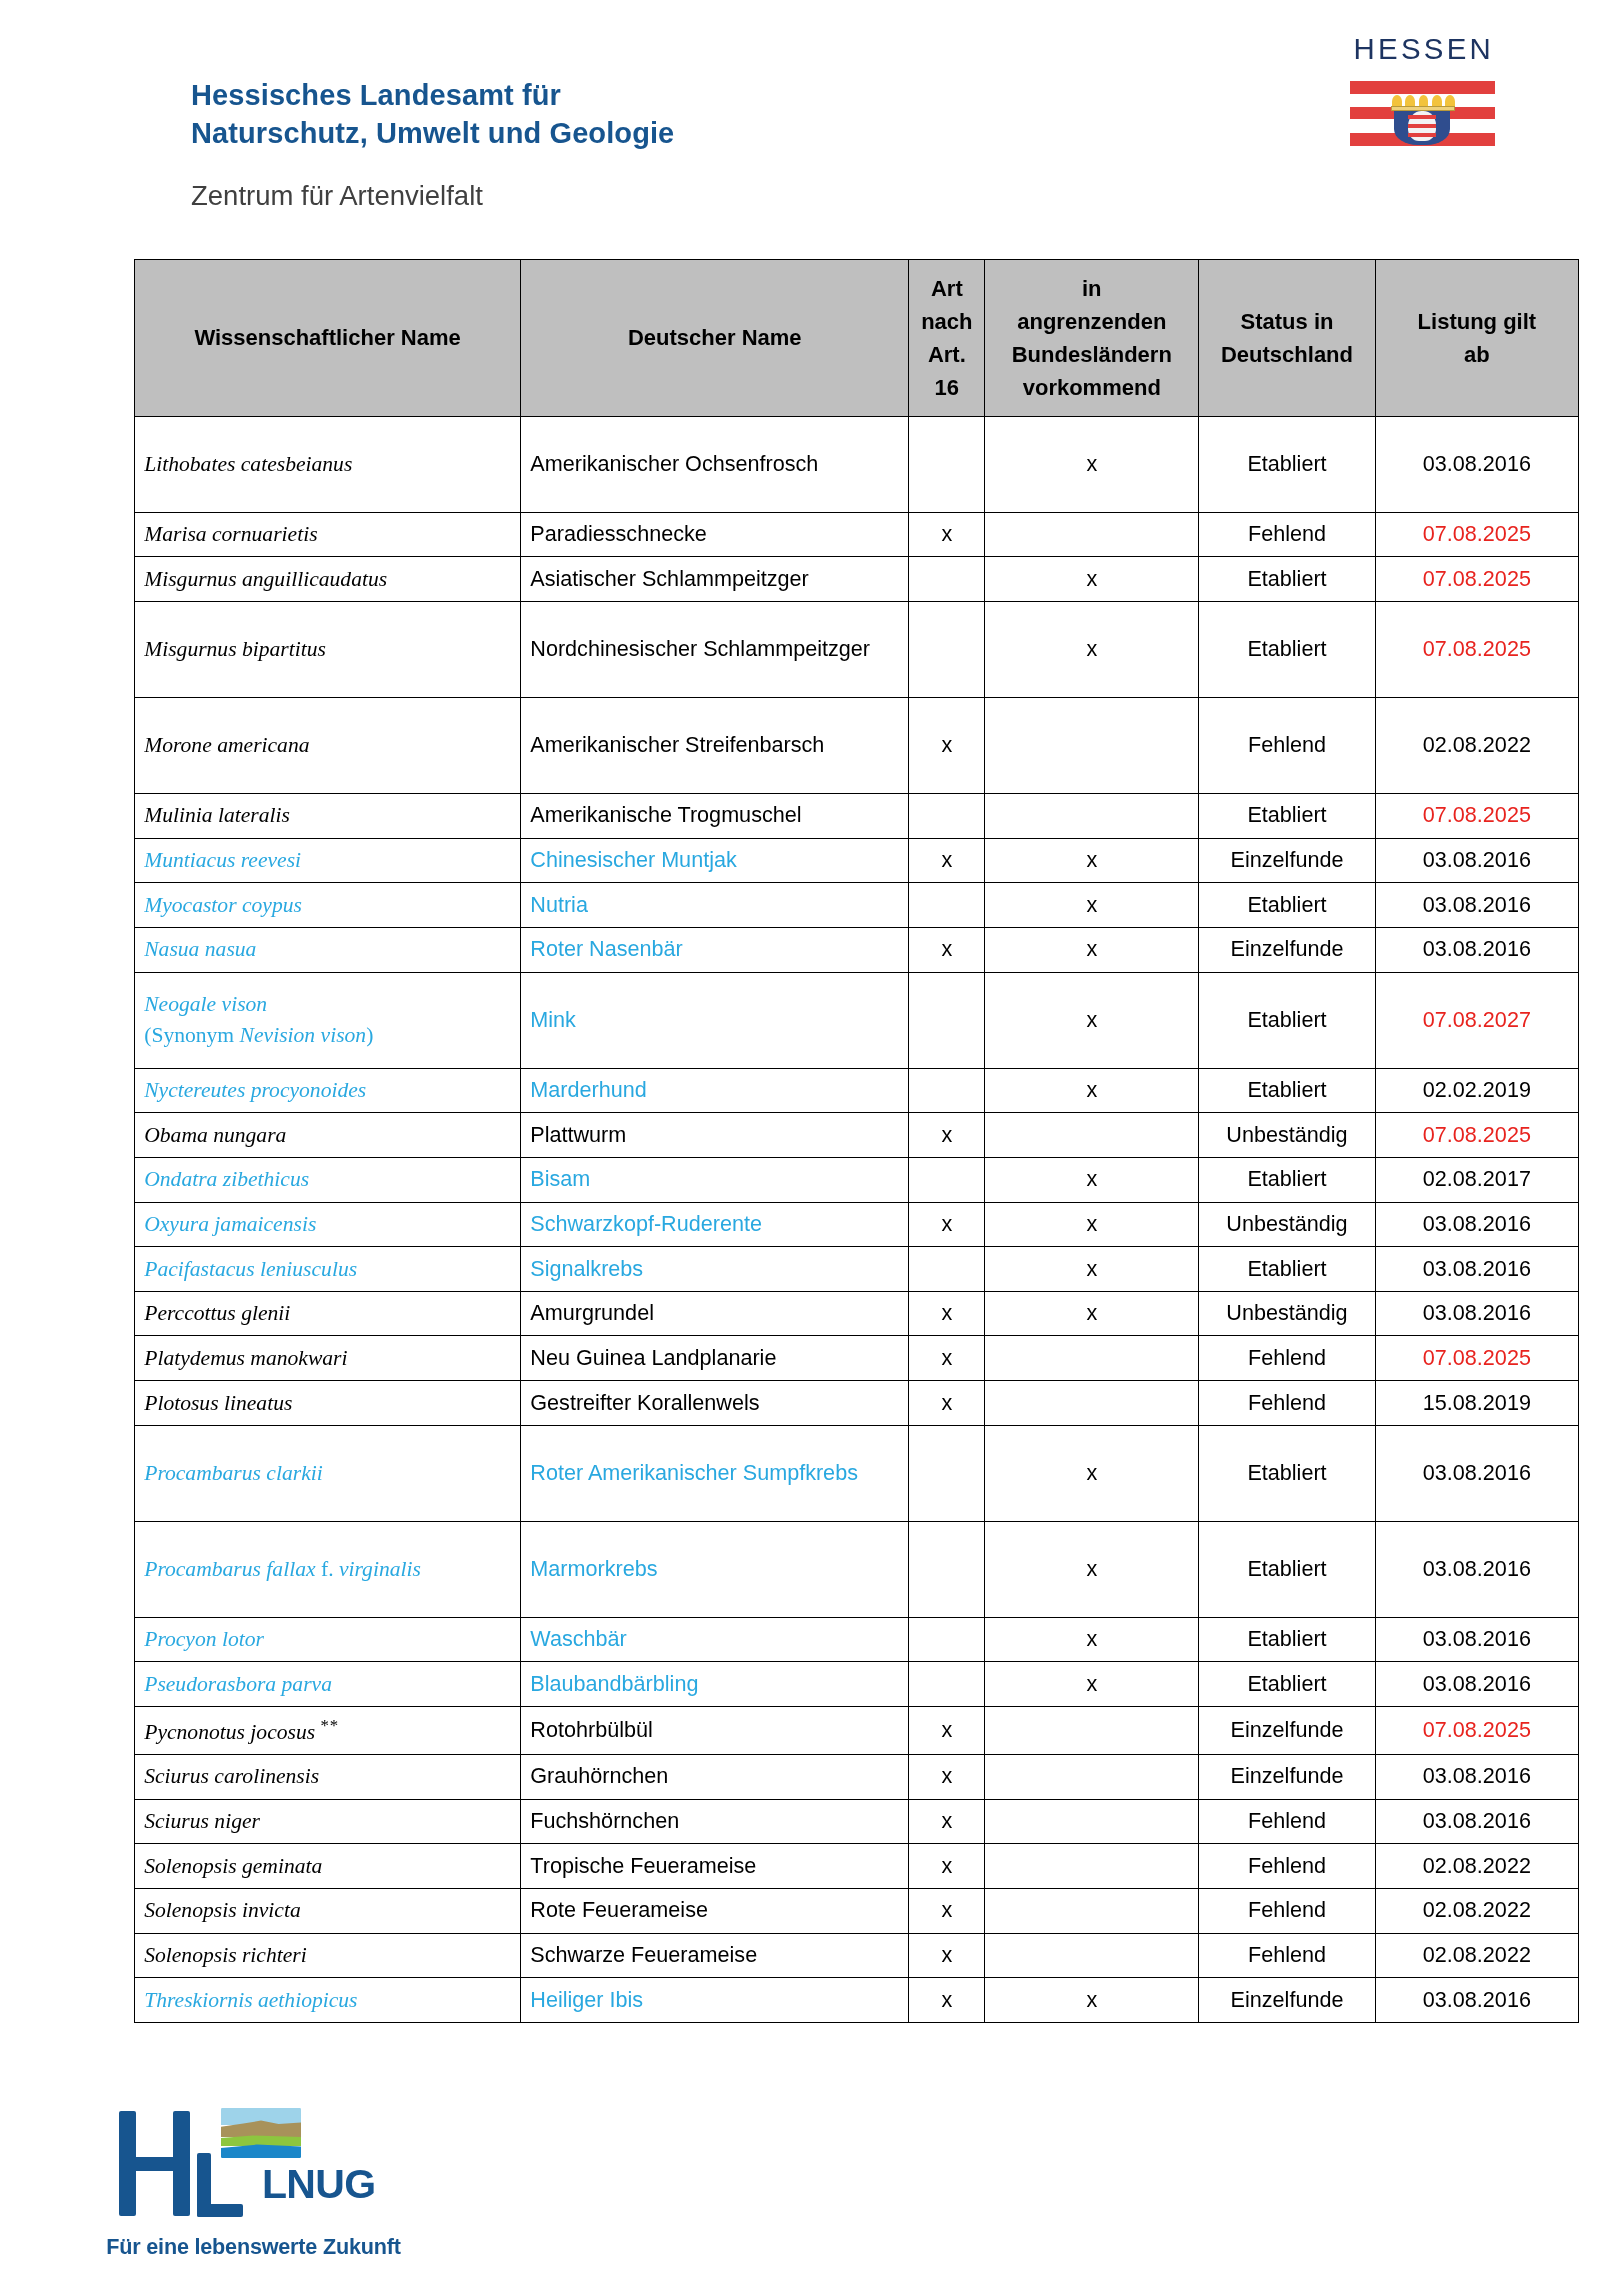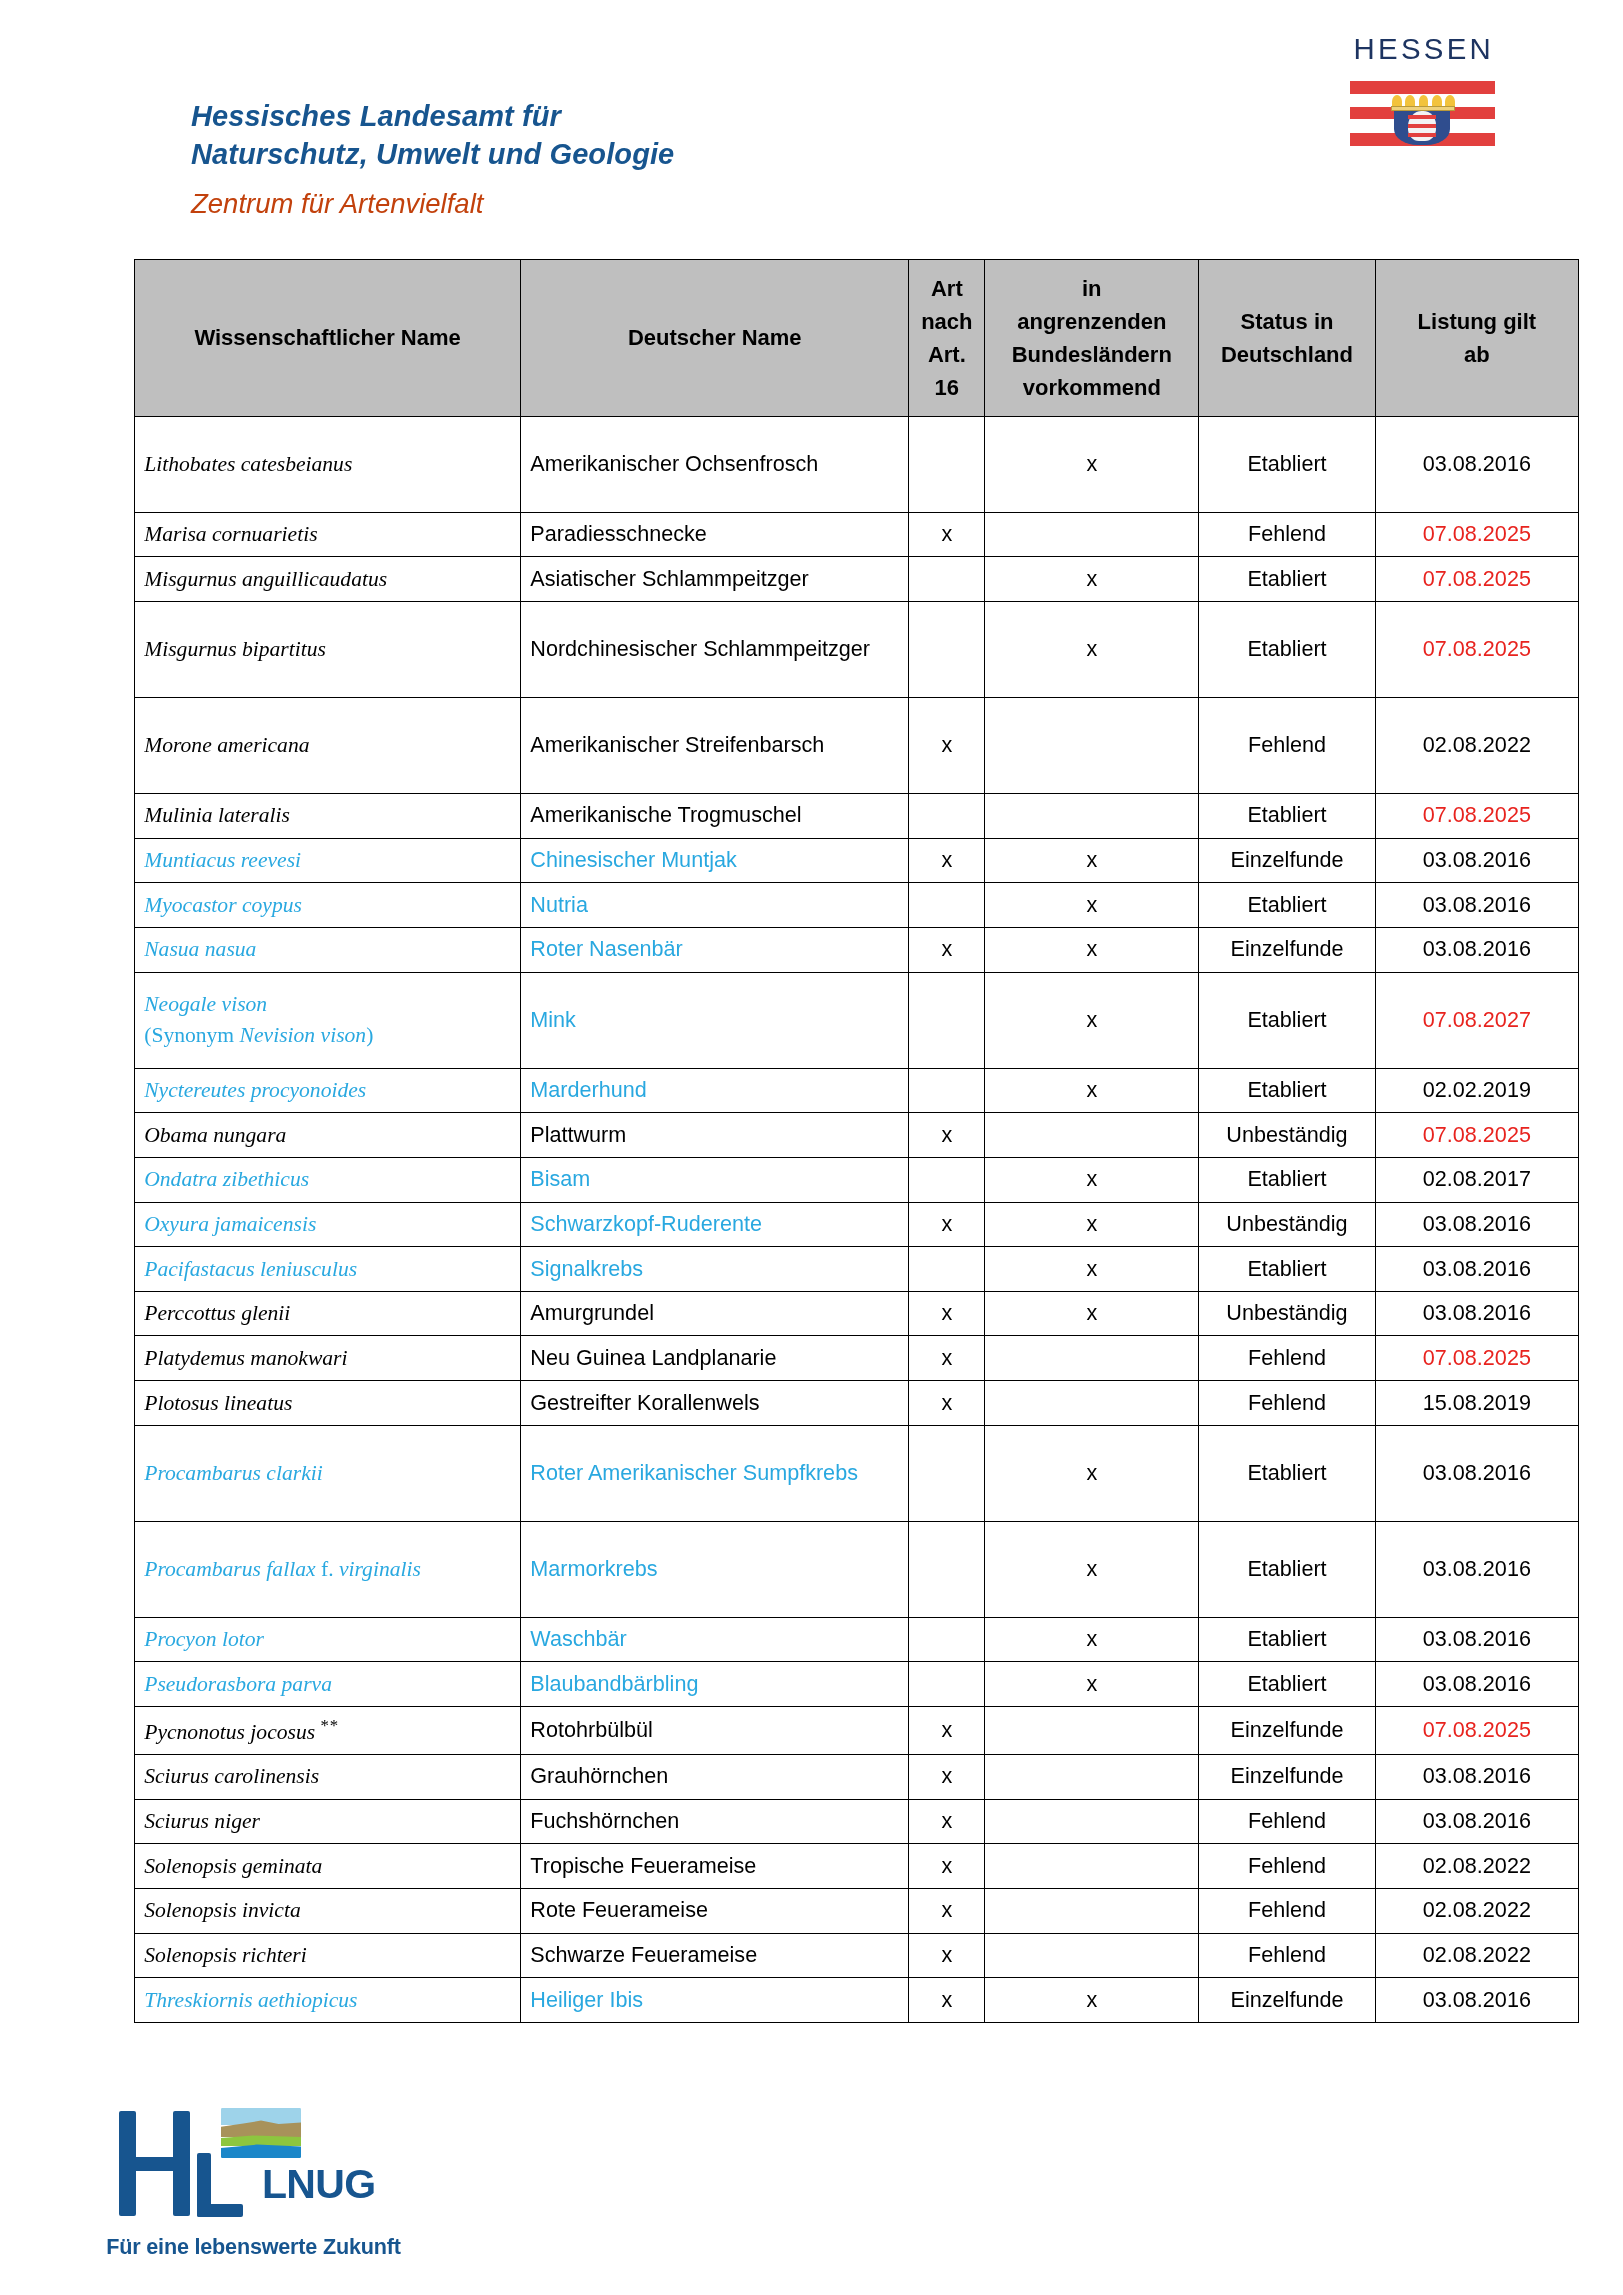--- a/index.html
+++ b/index.html
@@ -19,37 +19,36 @@
   
   .page-header {
     position: absolute;
     left: 0; top: 0;
     width: 1623px;
     height: 249px;
   }
   .org-block {
     position: absolute;
     left: 191px;
-    top: 97px;
+    top: 76px;
     width: 851px;
-    font-style: italic;
   }
   .org-name {
     font-size: 29px;
     font-weight: bold;
     color: #17558f;
     line-height: 1.32;
     letter-spacing: 0.1px;
   }
   .org-sub {
     font-size: 27.5px;
     font-weight: normal;
-    color: #c2410c;
+    color: #404040;
     line-height: 1.35;
-    margin-top: 11px;
+    margin-top: 24px;
   }
 
   
   .hessen-logo {
     position: absolute;
     left: 1350px;
     top: 34px;
     width: 145px;
   }
   .hessen-word {

